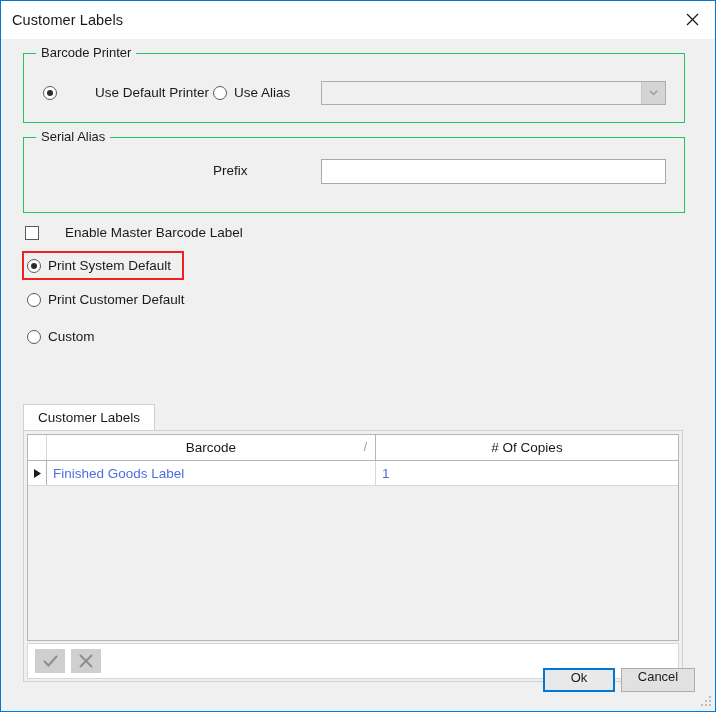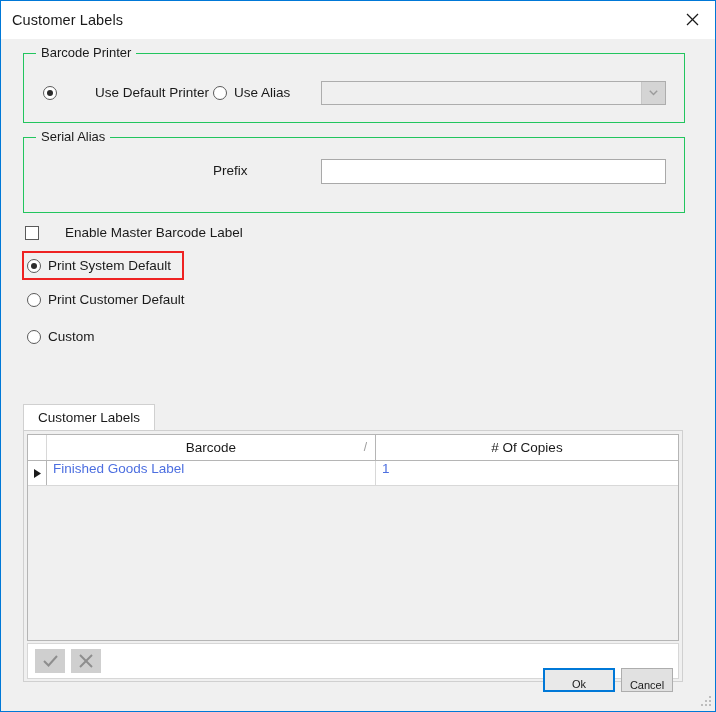--- a/index.html
+++ b/index.html
@@ -257,20 +257,21 @@
     box-sizing: border-box;
     background: #ffffff;
     display: flex;
     align-items: center;
     justify-content: center;
   }
   .gr-cell {
     box-sizing: border-box;
     border-right: 1px solid #d8d8d8;
     display: flex;
+    align-items: center;
     padding-left: 6px;
     font-size: 13.5px;
     color: #4d6fe0;
     background: #ffffff;
     cursor: default;
   }
   .gr-cell.col-barcode { width: 329px; }
   .gr-cell.col-copies  { flex: 1 1 auto; border-right: none; }
   .grid-empty {
     background: #f0f0f0;
@@ -303,24 +304,24 @@
   }
 
   
   .dlg-btn {
     position: absolute;
     height: 24px;
     box-sizing: border-box;
     background: #e1e1e1;
     border: 1px solid #adadad;
     font-family: "Liberation Sans", sans-serif;
-    font-size: 11px;
-    color: #1a1a1a;
-    display: flex;
-    align-items: flex-end;
+    font-size: 13px;
+    color: #1a1a1a;
+    display: flex;
+    align-items: flex-start;
     justify-content: center;
     cursor: default;
   }
   .dlg-btn.default {
     border: 2px solid #0078d7;
     background: #e9e9e9;
   }
   .grip {
     position: absolute;
     right: 3px;
@@ -449,21 +450,21 @@
             <line x1="13" y1="1" x2="1" y2="13" stroke="#8e8e8e" stroke-width="2"></line>
           </svg>
         </div>
       </div>
 
     </div>
 
     <div class="dlg-btn default" style="left:542px; top:629px; width:72px;">
       <span>Ok</span>
     </div>
-    <div class="dlg-btn" style="left:620px; top:629px; width:52px;">
+    <div class="dlg-btn" style="left:620px; top:629px; width:74px;">
       <span>Cancel</span>
     </div>
 
     <svg class="grip" viewBox="0 0 12 12">
       <g fill="#bdbdbd">
         <rect x="9" y="0" width="2" height="2"></rect>
         <rect x="5" y="4" width="2" height="2"></rect>
           <rect x="9" y="4" width="2" height="2"></rect>
         <rect x="1" y="8" width="2" height="2"></rect>
           <rect x="5" y="8" width="2" height="2"></rect>

